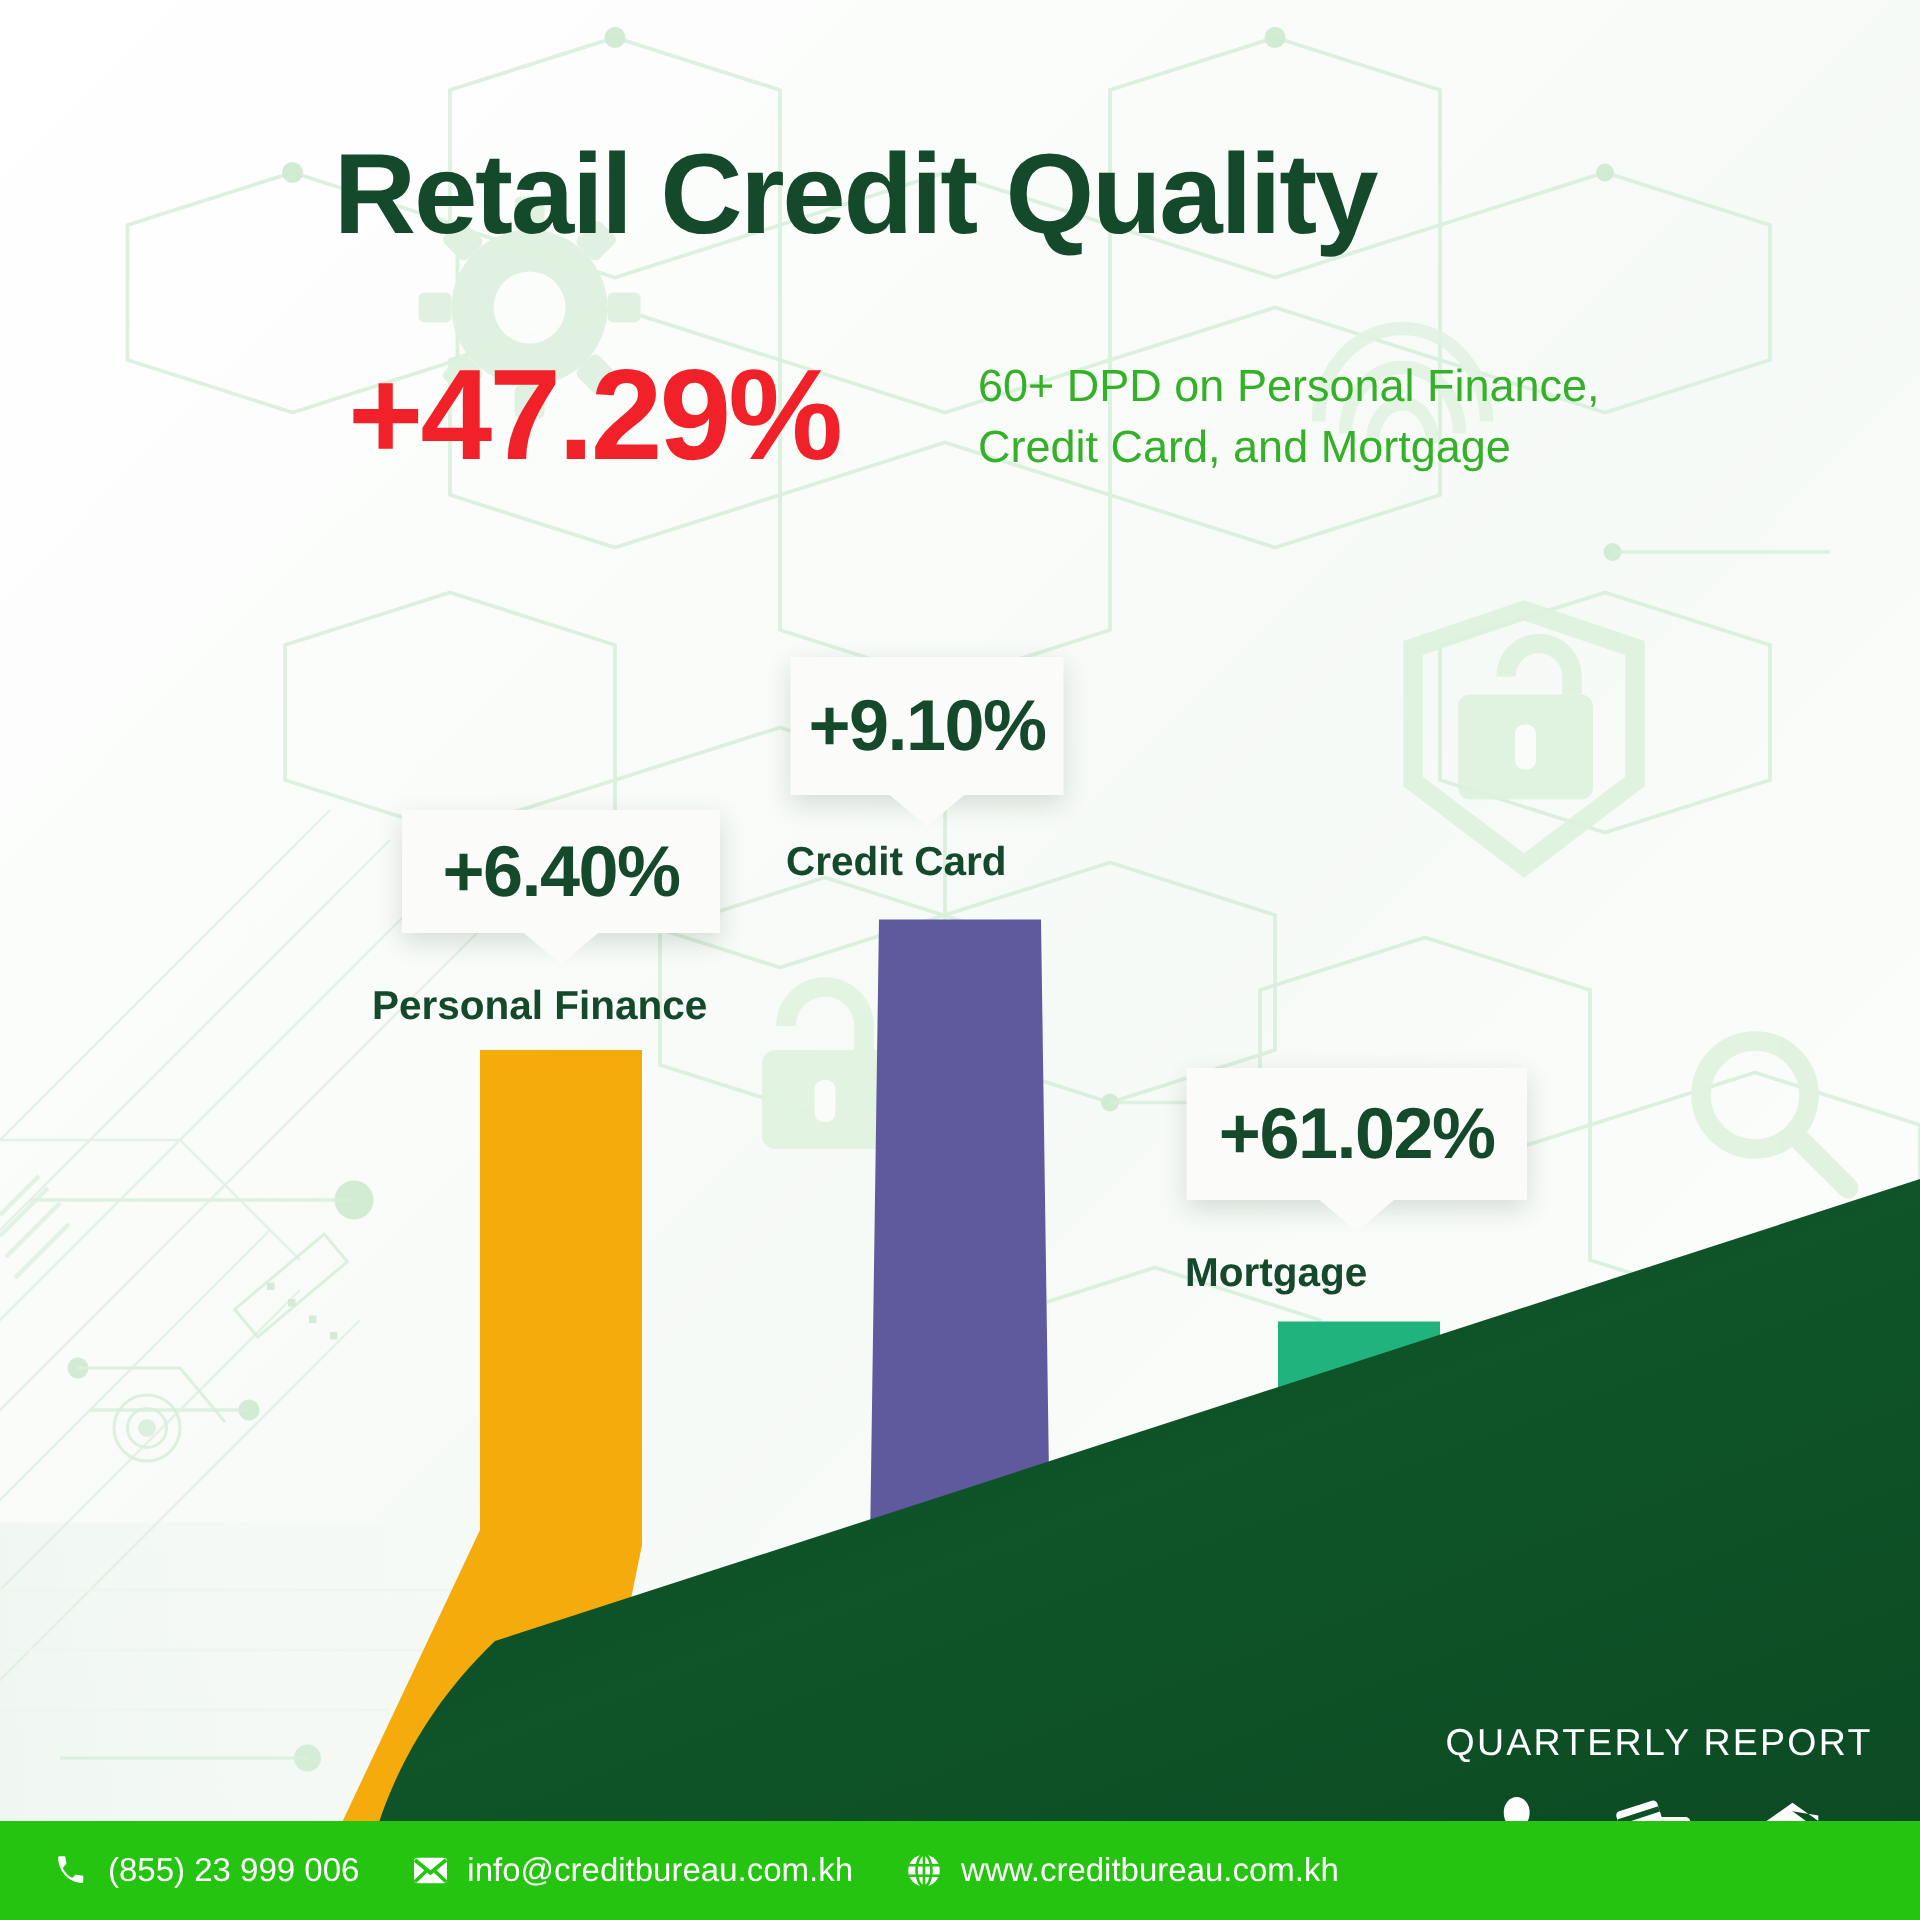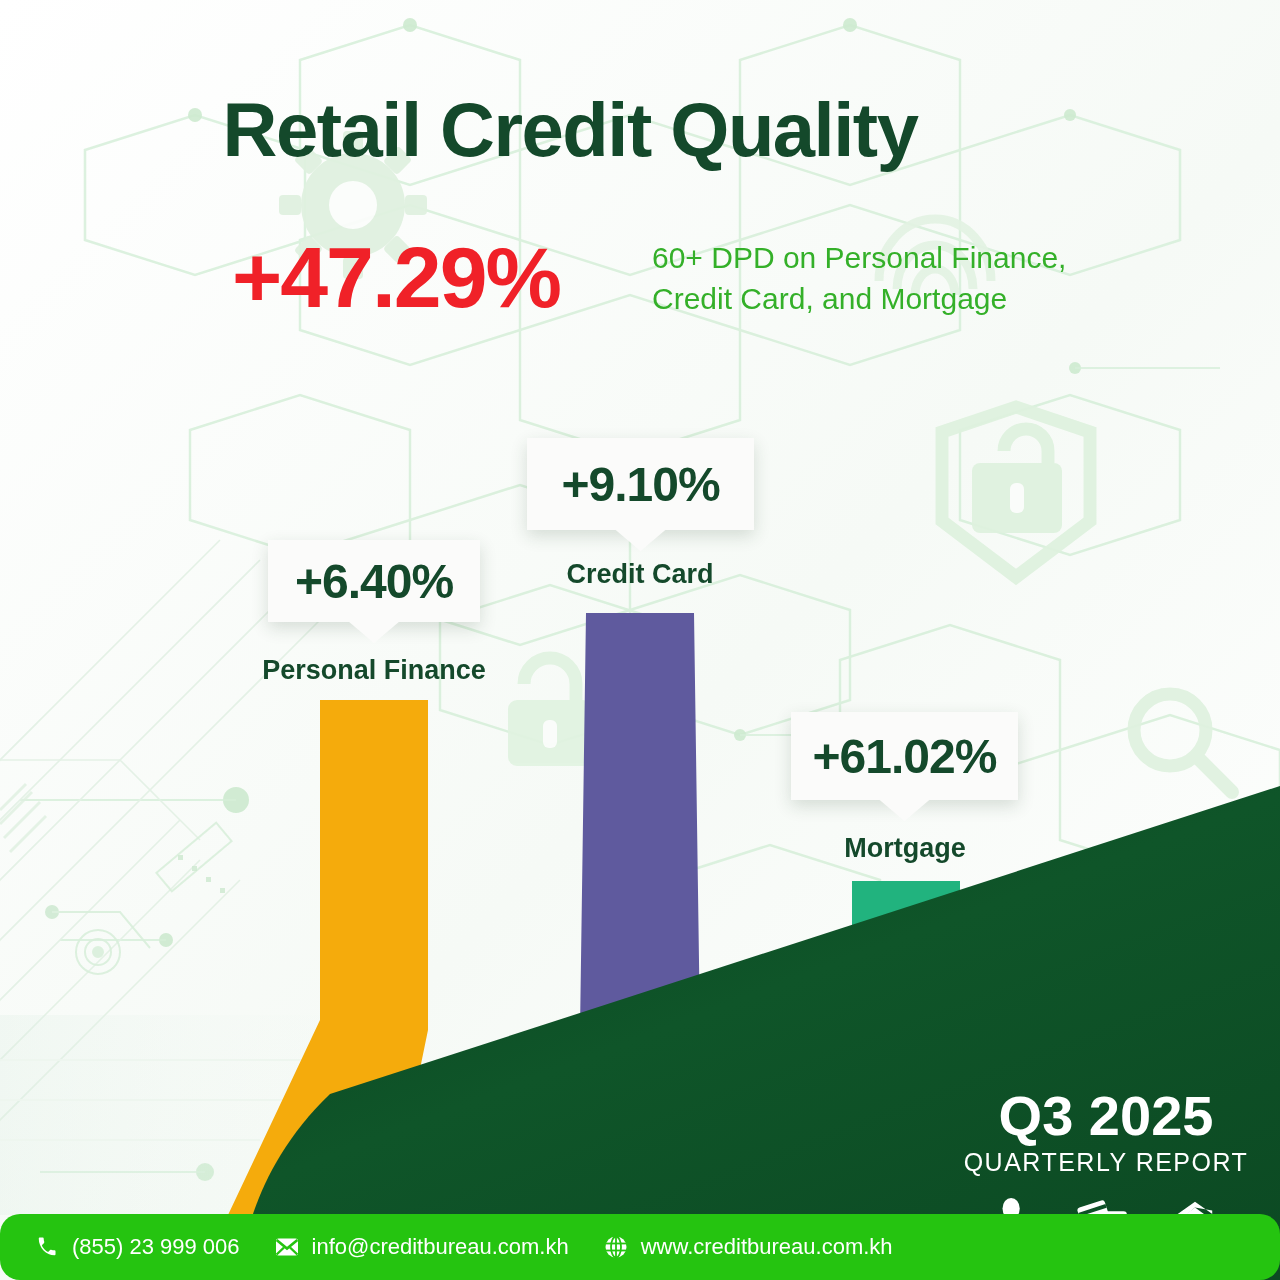--- a/index.html
+++ b/index.html
@@ -59,26 +59,26 @@
   }
   .callout .notch {
     position:absolute; left:50%; bottom:-21px;
     width:52px; height:22px; margin-left:-26px;
     background:#FBFBFA;
     clip-path:polygon(0 0,100% 0,50% 100%);
   }
   .cat-label {
     position:absolute;
     font-size:27px; font-weight:bold; color:#14492B;
-    text-align:center; white-space:nowrap;
+    text-align:left; white-space:nowrap;
   }
 
   
   #callout-pf { left:268px; top:540px; width:212px; height:82px; }
-  #callout-cc { left:527px; top:438px; width:227px; height:92px; }
+  #callout-cc { left:527px; top:438px; width:182px; height:92px; }
   #callout-mg { left:791px; top:712px; width:227px; height:88px; }
 
   #label-pf { left:248px; top:655px; width:252px; }
   #label-cc { left:524px; top:559px; width:232px; }
   #label-mg { left:790px; top:833px; width:230px; }
 
   
   .corner-svg { position:absolute; left:0; top:0; width:1280px; height:1280px; }
   .corner-text { position:absolute; right:0; width:360px; text-align:center; }
   #q-label { top:1083px; right:24px; width:300px;
@@ -87,21 +87,21 @@
     font-size:25px; font-weight:500; color:#ffffff; letter-spacing:1.5px; }
   .corner-icons {
     position:absolute; top:1196px; right:24px; width:300px;
     display:flex; justify-content:center; align-items:center; gap:40px;
   }
 
   
   .footer {
     position:absolute; left:0; top:1214px; width:1280px; height:66px;
     background:#25C410;
-    display:flex; align-items:center;border-radius:20px;
+    display:flex; align-items:center;
   }
   .finfo { display:flex; align-items:center; gap:12px; color:#ffffff;
     font-size:22px; font-weight:500; white-space:nowrap; }
   #finfo-phone { margin-left:34px; }
   #finfo-mail  { margin-left:34px; }
   #finfo-web   { margin-left:34px; }
   .fic { display:inline-flex; width:26px; height:26px; align-items:center; justify-content:center; }
 </style>
 </head>
 <body>
@@ -300,21 +300,20 @@
       </linearGradient>
       <linearGradient id="wedgeGrad2" x1="0.1" y1="0" x2="0.9" y2="1">
         <stop offset="0%" stop-color="#0A4420"></stop>
         <stop offset="45%" stop-color="#0F5529"></stop>
         <stop offset="100%" stop-color="#0C4A23"></stop>
       </linearGradient>
     </defs>
     <path d="M1280,786 L1280,1280 L240,1280 C240,1280 240,1180 330,1094 Z" fill="url(#wedgeGrad2)"></path>
   </svg>
 
-  <div class="corner-text" id="q-label">Q3 2025</div>
   <div class="corner-text" id="q-sub">QUARTERLY REPORT</div>
 
   <div class="corner-icons">
 
     <svg width="46" height="46" viewBox="0 0 48 48">
       <ellipse cx="21" cy="13" rx="9" ry="11" fill="#ffffff"></ellipse>
       <path d="M5,43 C5,32 12,27 21,27 C30,27 37,32 37,43 Z" fill="#ffffff"></path>
       <path d="M21,27 L17,34 L21,43 L25,34 Z" fill="#0E5128"></path>
       <circle cx="36" cy="37" r="10" fill="#ffffff"></circle>
       <circle cx="36" cy="32.5" r="1.8" fill="#0E5128"></circle>

